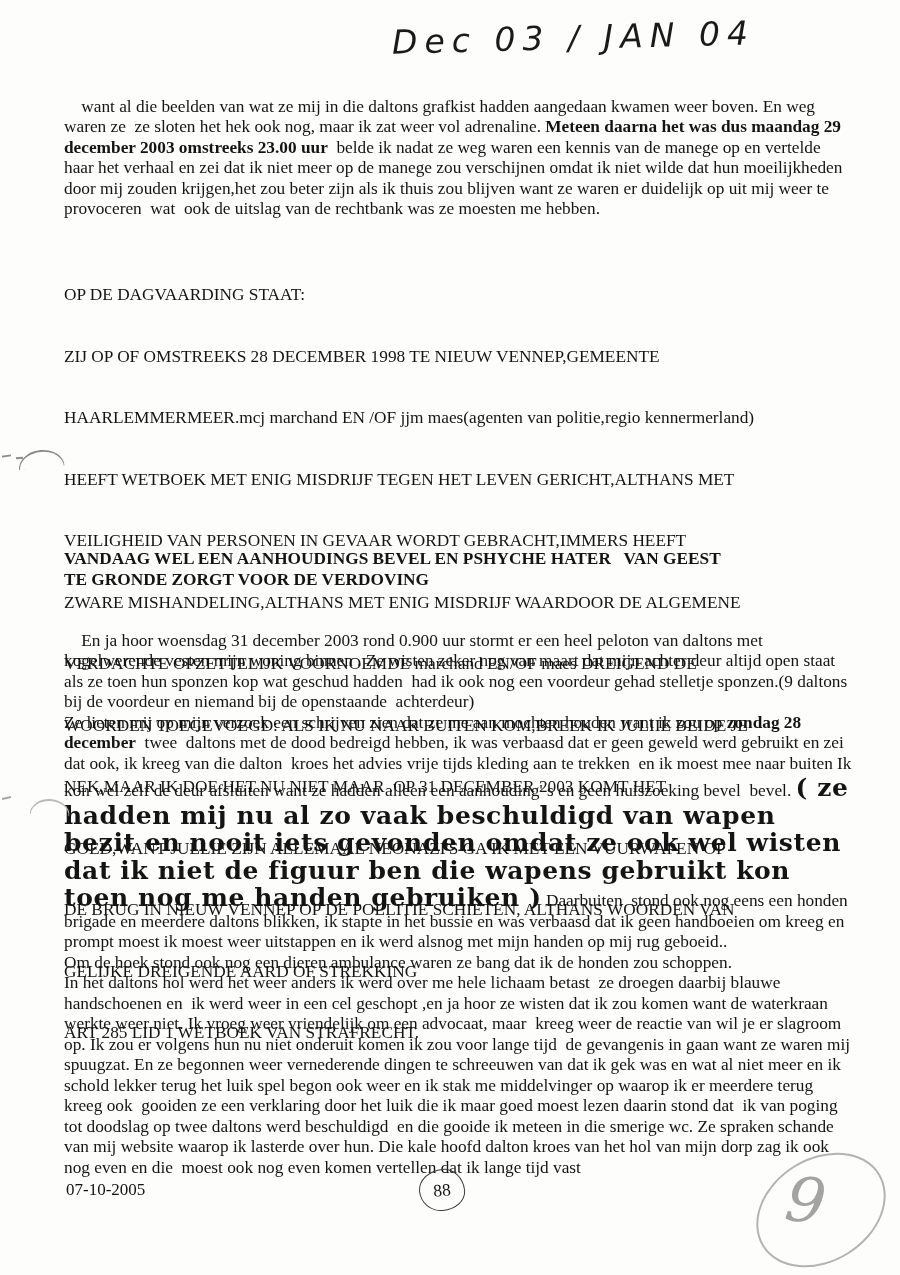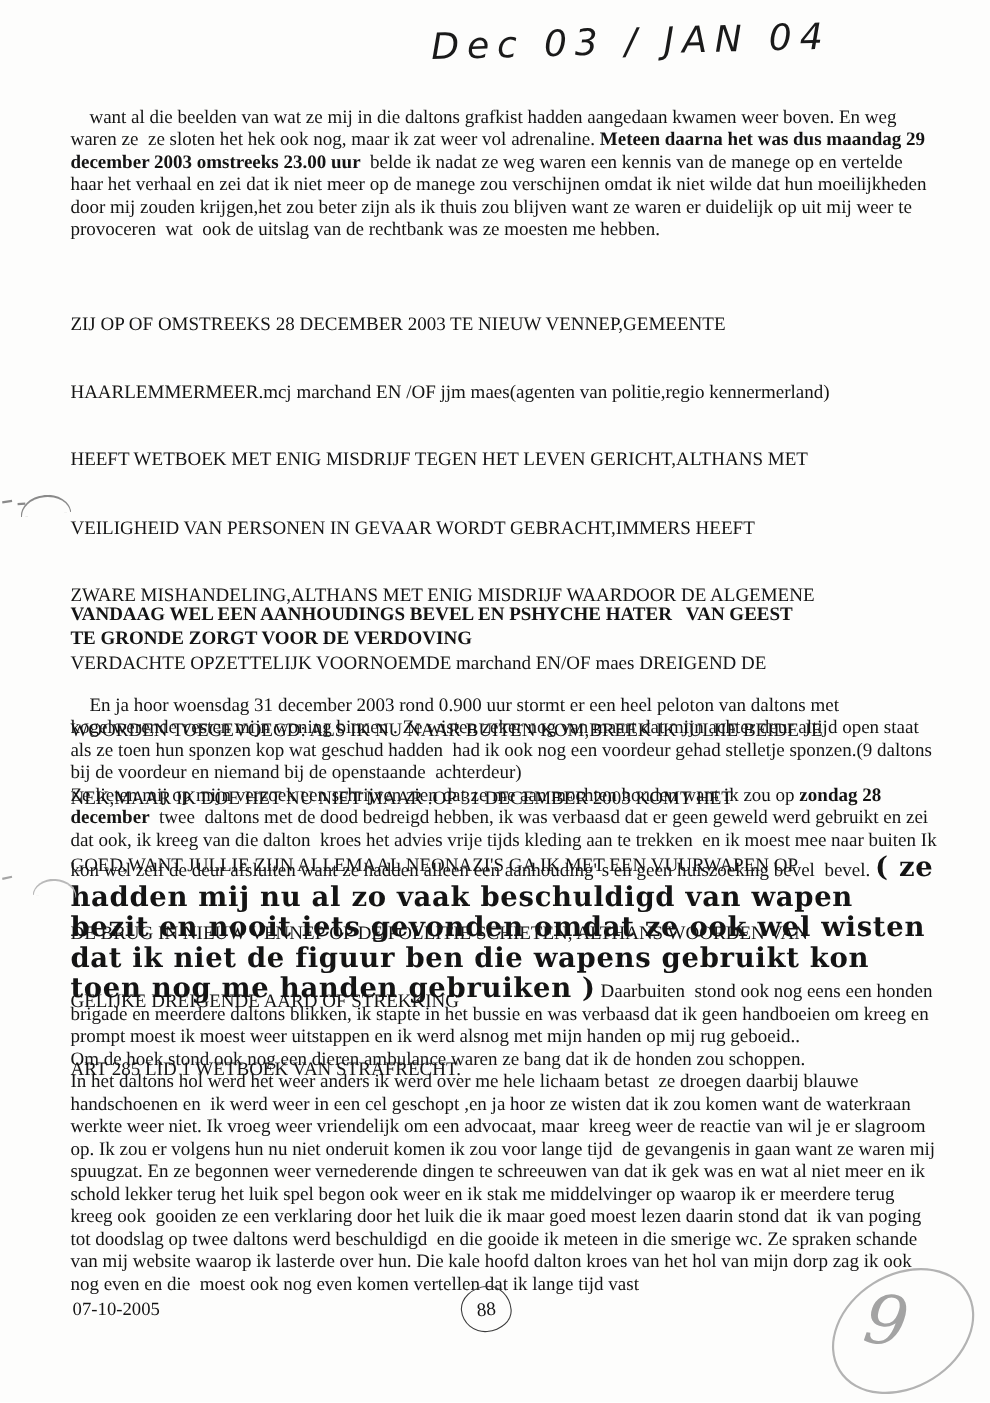--- a/index.html
+++ b/index.html
@@ -61,21 +61,22 @@
 
 <div class="page">
 
   <div class="hw-header">Dec 03 / JAN 04</div>
 
   <div class="textblock" style="top:76px;">
     <span>want al die beelden van wat ze mij in die daltons grafkist hadden aangedaan kwamen weer boven. En weg waren ze  ze sloten het hek ook nog, maar ik zat weer vol adrenaline. </span><span class="b">Meteen daarna het was dus maandag 29 december 2003 omstreeks 23.00 uur</span><span>  belde ik nadat ze weg waren een kennis van de manege op en vertelde haar het verhaal en zei dat ik niet meer op de manege zou verschijnen omdat ik niet wilde dat hun moeilijkheden door mij zouden krijgen,het zou beter zijn als ik thuis zou blijven want ze waren er duidelijk op uit mij weer te provoceren  wat  ook de uitslag van de rechtbank was ze moesten me hebben.</span>
   </div>
 
   <div class="textblock" style="top:244px;">
-    <div class="caps-line">ZIJ OP OF OMSTREEKS 28 DECEMBER 2003 TE NIEUW VENNEP,GEMEENTE</div>
+    <div class="caps-line">OP DE DAGVAARDING STAAT:</div>
+    <div class="caps-line">ZIJ OP OF OMSTREEKS 28 DECEMBER 1998 TE NIEUW VENNEP,GEMEENTE</div>
     <div class="caps-line">HAARLEMMERMEER.mcj marchand EN /OF jjm maes(agenten van politie,regio kennermerland)</div>
     <div class="caps-line">HEEFT WETBOEK MET ENIG MISDRIJF TEGEN HET LEVEN GERICHT,ALTHANS MET</div>
     <div class="caps-line">VEILIGHEID VAN PERSONEN IN GEVAAR WORDT GEBRACHT,IMMERS HEEFT</div>
     <div class="caps-line">ZWARE MISHANDELING,ALTHANS MET ENIG MISDRIJF WAARDOOR DE ALGEMENE</div>
     <div class="caps-line">VERDACHTE OPZETTELIJK VOORNOEMDE marchand EN/OF maes DREIGEND DE</div>
     <div class="caps-line">WOORDEN TOEGEVOEGD: ALS IK  NU NAAR BUITEN KOM,BREEK IK JULIIE BEIDE JE</div>
     <div class="caps-line">NEK,MAAR IK DOE HET NU NIET MAAR .OP 31 DECEMBER 2003 KOMT HET</div>
     <div class="caps-line">GOED,WANT JULLIE ZIJN ALLEMAAL NEONAZI'S  GA IK MET EEN VUURWAPEN OP</div>
     <div class="caps-line">DE BRUG IN NIEUW VENNEP OP DE POLLITIE SCHIETEN, ALTHANS WOORDEN VAN</div>
     <div class="caps-line">GELIJKE DREIGENDE AARD OF STREKKING</div>

